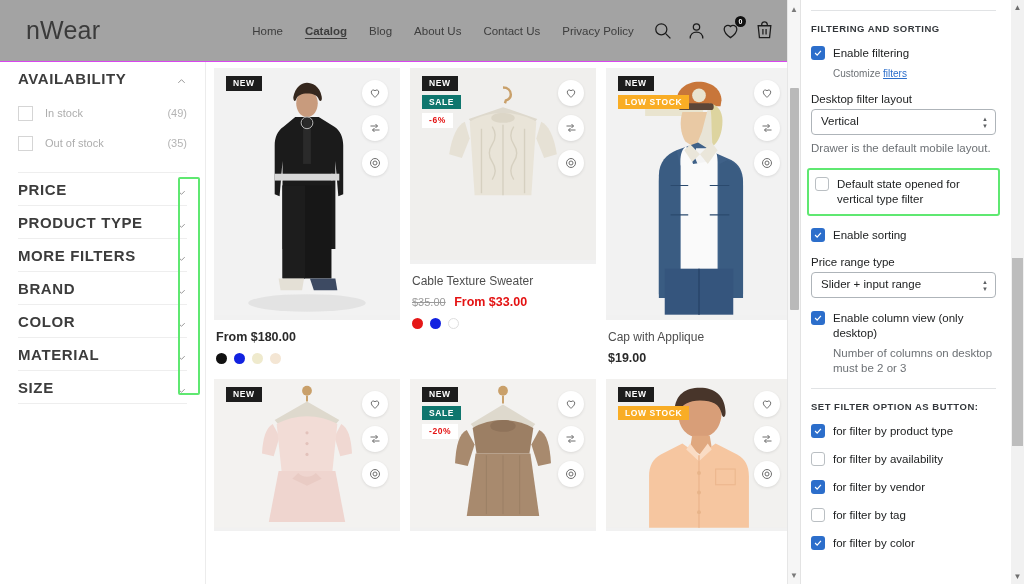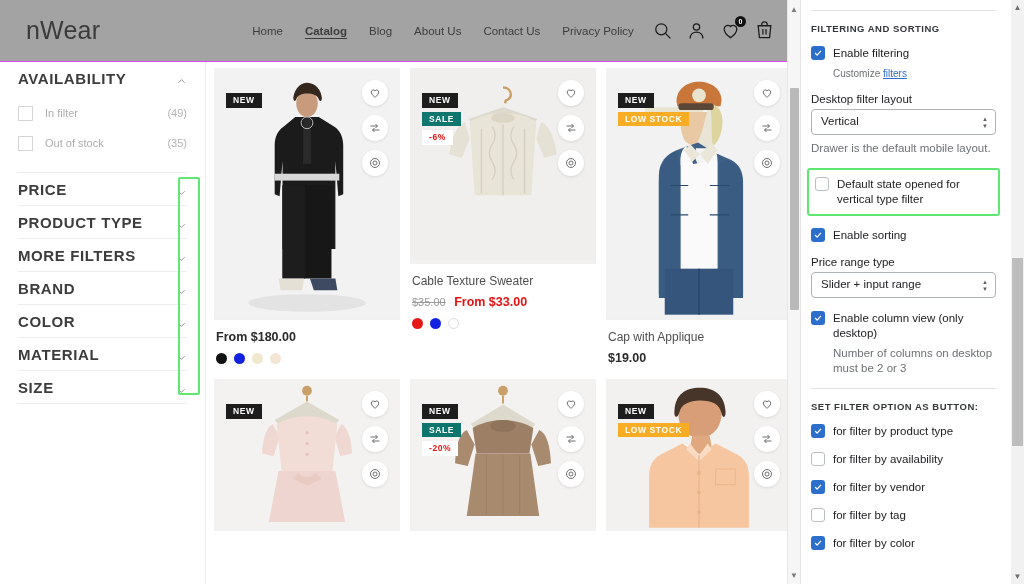--- a/index.html
+++ b/index.html
@@ -73,21 +73,21 @@
   .grid {
     display: grid; grid-template-columns: repeat(3, 1fr);
     gap: 0px 10px; padding: 6px 8px 0 8px;
   }
   .card { position: relative; }
   .card-img {
     position: relative; width: 100%; height: 252px; overflow: hidden;
     background: #f1f1f1;
   }
   .ph { position: absolute; inset: 0; }
-  .badges { position: absolute; top: 25px; left: 12px; display: flex; flex-direction: column; gap: 4px; align-items: flex-start; z-index: 3; }
+  .badges { position: absolute; top: 8px; left: 12px; display: flex; flex-direction: column; gap: 4px; align-items: flex-start; z-index: 3; }
   .bdg {
     font-size: 8.5px; font-weight: 700; letter-spacing: .6px;
     padding: 3px 7px; color: #fff; line-height: 1;
   }
   .bdg.new { background: #1d1d1d; }
   .bdg.sale { background: #0f766e; }
   .bdg.low { background: #f9ad25; }
   .bdg.disc { background: #fff; color: #e41212; font-weight: 700; }
   .actions {
     position: absolute; top: 12px; right: 12px; display: flex; flex-direction: column; gap: 9px; z-index: 3;
@@ -233,21 +233,21 @@
             <span class="lbl">AVAILABILITY</span>
             <span class="chev">
               <svg viewBox="0 0 24 24" fill="none" stroke="currentColor" stroke-width="2">
                   <polyline points="5,15 12,8 19,15"></polyline>
                 </svg>
             </span>
           </div>
           <div class="f-opts">
             <label class="f-opt">
               <span class="cbx-empty"></span>
-              <span class="name">In filter</span>
+              <span class="name">In stock</span>
               <span class="cnt">(49)</span>
             </label>
             <label class="f-opt">
               <span class="cbx-empty"></span>
               <span class="name">Out of stock</span>
               <span class="cnt">(35)</span>
             </label>
           </div>
         </div>
 

